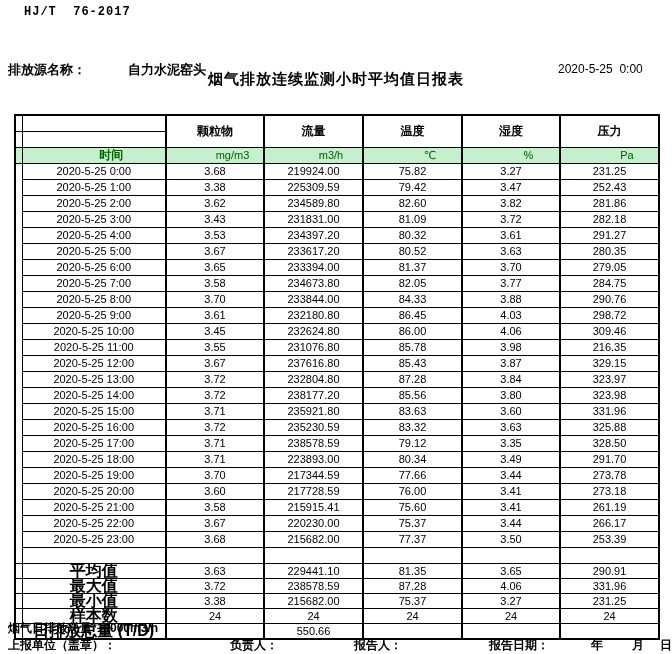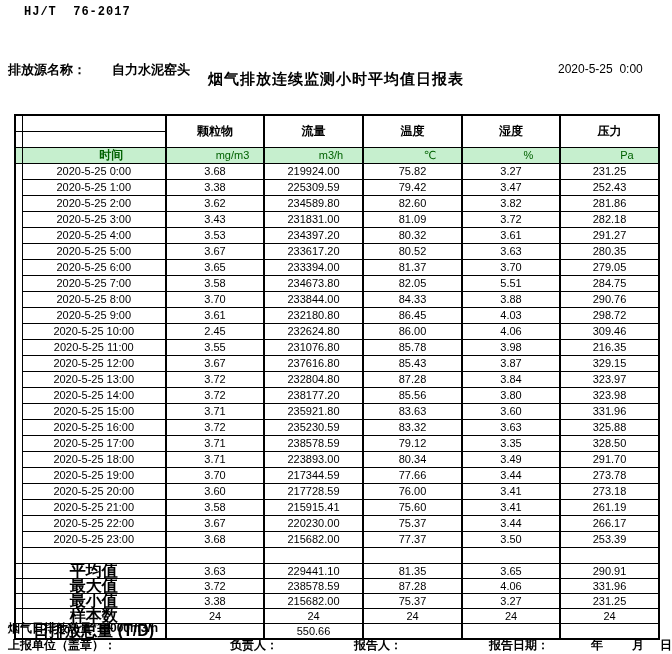--- a/index.html
+++ b/index.html
@@ -13,21 +13,21 @@
     font-family:"Liberation Mono","DejaVu Sans Mono",monospace;
     font-size:12px;font-weight:bold;letter-spacing:1px;white-space:pre;
   }
   .title{
     position:absolute;top:26px;left:0;width:100%;text-align:center;
     font-size:15px;font-weight:bold;letter-spacing:1px;margin-top:44px;
   }
   .srcline{
     position:absolute;top:61px;left:8px;font-size:13px;font-weight:bold;
   }
-  .srcline .name{margin-left:26px;}
+  .srcline .name{margin-left:42px;}
   .datetime{
     position:absolute;top:62px;left:558px;font-size:12px;font-weight:normal;white-space:pre;
   }
   table.report{
     position:absolute;left:14px;top:114px;width:644px;
     border-collapse:collapse;table-layout:fixed;
     border:2px solid #000;font-size:11px;
   }
   table.report td, table.report th{
     border:1px solid #000;padding:0;margin:0;text-align:center;
@@ -157,42 +157,42 @@
         <td class="v">233394.00</td>
         <td class="v">81.37</td>
         <td class="v">3.70</td>
         <td class="v">279.05</td>
       </tr>
       <tr>
         <td>2020-5-25 7:00</td>
         <td class="v">3.58</td>
         <td class="v">234673.80</td>
         <td class="v">82.05</td>
-        <td class="v">5.51</td>
+        <td class="v">3.77</td>
         <td class="v">284.75</td>
       </tr>
       <tr>
         <td>2020-5-25 8:00</td>
         <td class="v">3.70</td>
         <td class="v">233844.00</td>
         <td class="v">84.33</td>
         <td class="v">3.88</td>
         <td class="v">290.76</td>
       </tr>
       <tr>
         <td>2020-5-25 9:00</td>
         <td class="v">3.61</td>
         <td class="v">232180.80</td>
         <td class="v">86.45</td>
         <td class="v">4.03</td>
         <td class="v">298.72</td>
       </tr>
       <tr>
         <td>2020-5-25 10:00</td>
-        <td class="v">2.45</td>
+        <td class="v">3.45</td>
         <td class="v">232624.80</td>
         <td class="v">86.00</td>
         <td class="v">4.06</td>
         <td class="v">309.46</td>
       </tr>
       <tr>
         <td>2020-5-25 11:00</td>
         <td class="v">3.55</td>
         <td class="v">231076.80</td>
         <td class="v">85.78</td>

